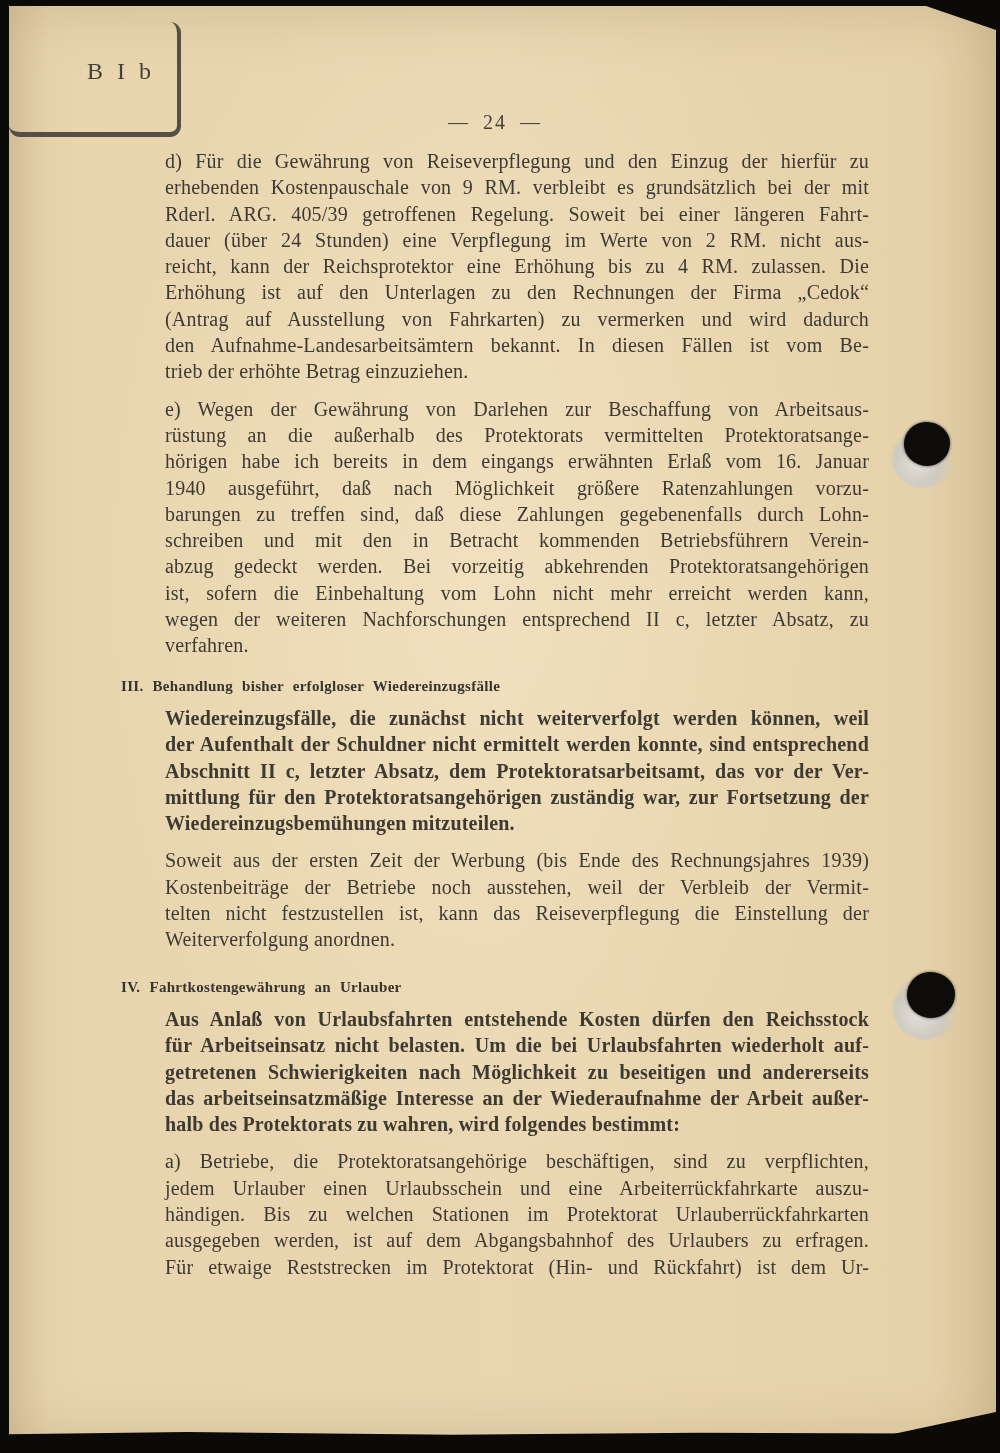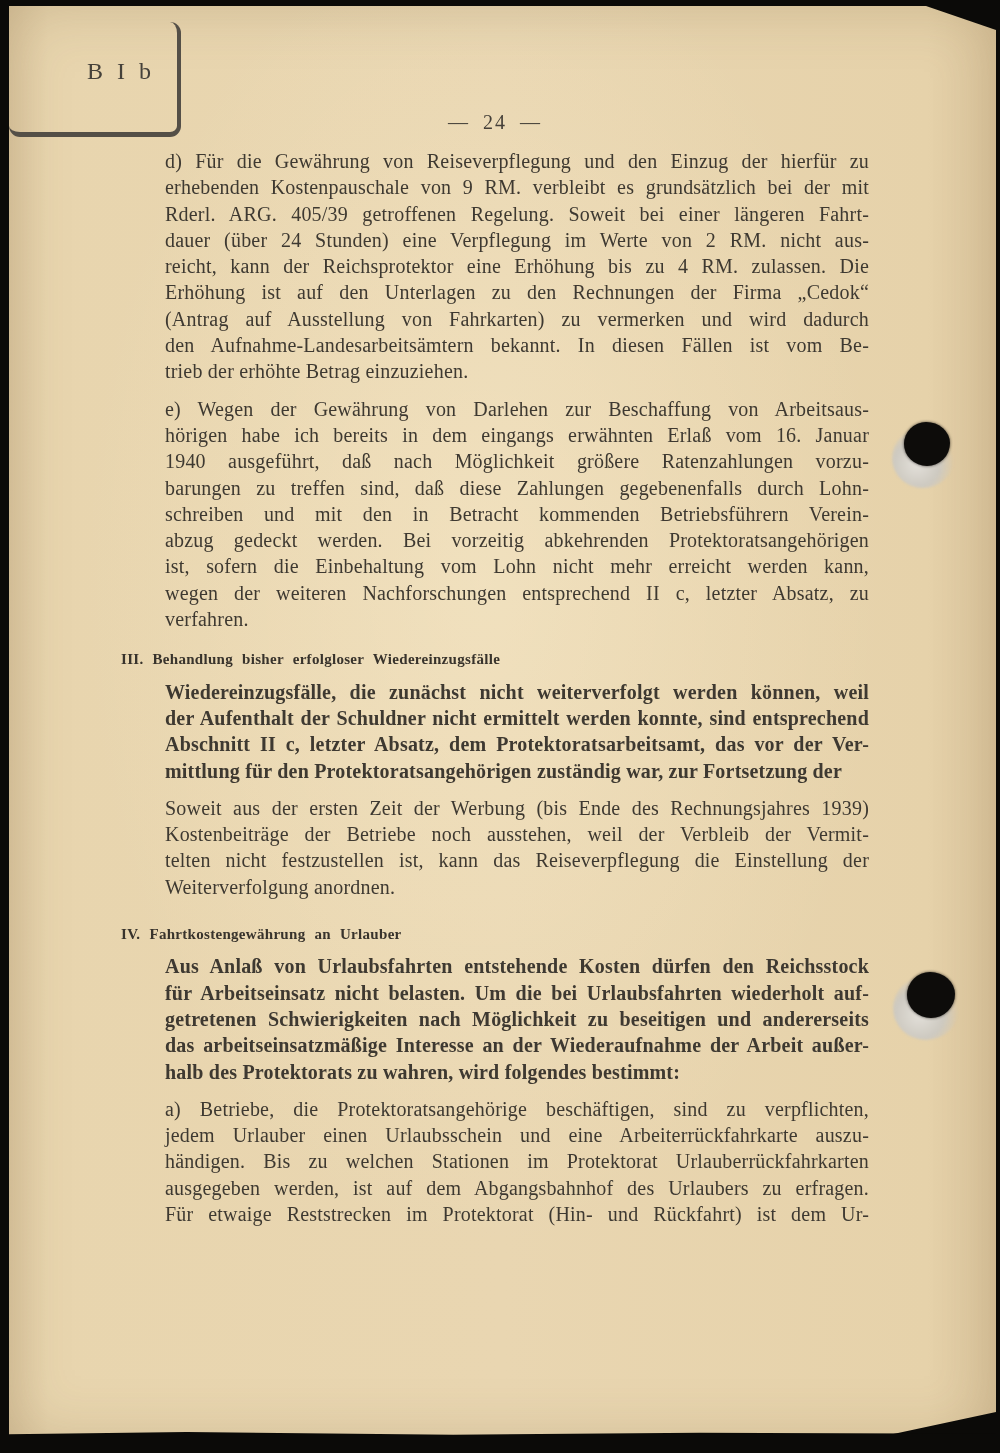--- a/index.html
+++ b/index.html
@@ -133,37 +133,39 @@
           <div class="tline">dauer (über 24 Stunden) eine Verpflegung im Werte von 2 RM. nicht aus-</div>
           <div class="tline">reicht, kann der Reichsprotektor eine Erhöhung bis zu 4 RM. zulassen. Die</div>
           <div class="tline">Erhöhung ist auf den Unterlagen zu den Rechnungen der Firma „Cedok“</div>
           <div class="tline">(Antrag auf Ausstellung von Fahrkarten) zu vermerken und wird dadurch</div>
           <div class="tline">den Aufnahme-Landesarbeitsämtern bekannt. In diesen Fällen ist vom Be-</div>
           <div class="tline">trieb der erhöhte Betrag einzuziehen.</div>
         </div>
 
       <div class="para mt-sm">
           <div class="tline">e) Wegen der Gewährung von Darlehen zur Beschaffung von Arbeitsaus-</div>
+          <div class="tline">rüstung an die außerhalb des Protektorats vermittelten Protektoratsange-</div>
           <div class="tline">hörigen habe ich bereits in dem eingangs erwähnten Erlaß vom 16. Januar</div>
           <div class="tline">1940 ausgeführt, daß nach Möglichkeit größere Ratenzahlungen vorzu-</div>
           <div class="tline">barungen zu treffen sind, daß diese Zahlungen gegebenenfalls durch Lohn-</div>
           <div class="tline">schreiben und mit den in Betracht kommenden Betriebsführern Verein-</div>
           <div class="tline">abzug gedeckt werden. Bei vorzeitig abkehrenden Protektoratsangehörigen</div>
           <div class="tline">ist, sofern die Einbehaltung vom Lohn nicht mehr erreicht werden kann,</div>
           <div class="tline">wegen der weiteren Nachforschungen entsprechend II c, letzter Absatz, zu</div>
           <div class="tline">verfahren.</div>
         </div>
 
       <div class="heading">III. Behandlung bisher erfolgloser Wiedereinzugsfälle</div>
 
       <div class="para para-after-heading">
           <div class="tline">Wiedereinzugsfälle, die zunächst nicht weiterverfolgt werden können, weil</div>
           <div class="tline">der Aufenthalt der Schuldner nicht ermittelt werden konnte, sind entsprechend</div>
           <div class="tline">Abschnitt II c, letzter Absatz, dem Protektoratsarbeitsamt, das vor der Ver-</div>
           <div class="tline">mittlung für den Protektoratsangehörigen zuständig war, zur Fortsetzung der</div>
+          <div class="tline">Wiedereinzugsbemühungen mitzuteilen.</div>
         </div>
 
       <div class="para mt-sm">
           <div class="tline">Soweit aus der ersten Zeit der Werbung (bis Ende des Rechnungsjahres 1939)</div>
           <div class="tline">Kostenbeiträge der Betriebe noch ausstehen, weil der Verbleib der Vermit-</div>
           <div class="tline">telten nicht festzustellen ist, kann das Reiseverpflegung die Einstellung der</div>
           <div class="tline">Weiterverfolgung anordnen.</div>
         </div>
 
       <div class="heading mt-lg">IV. Fahrtkostengewährung an Urlauber</div>

